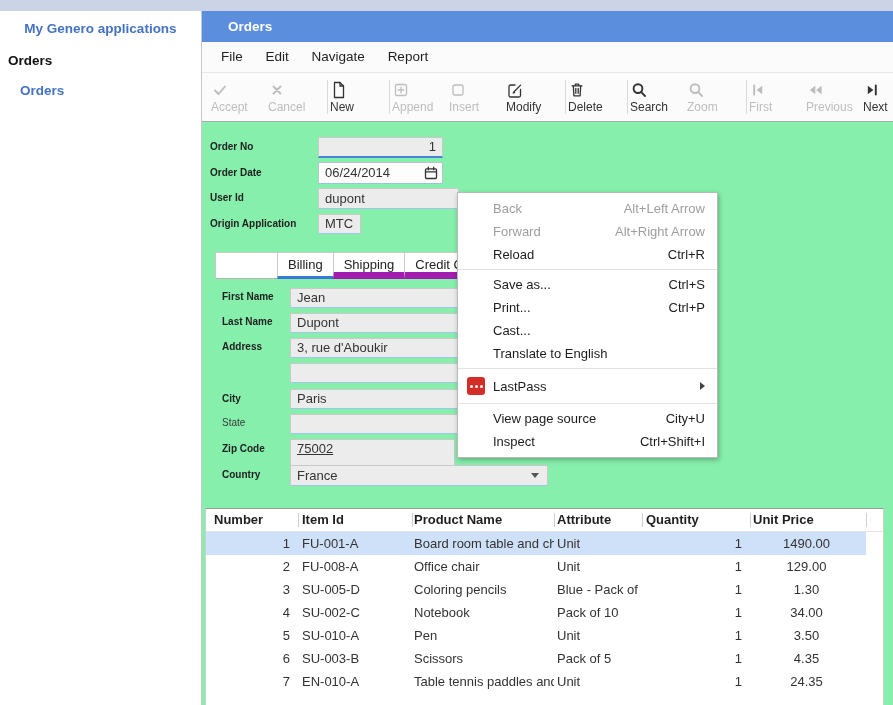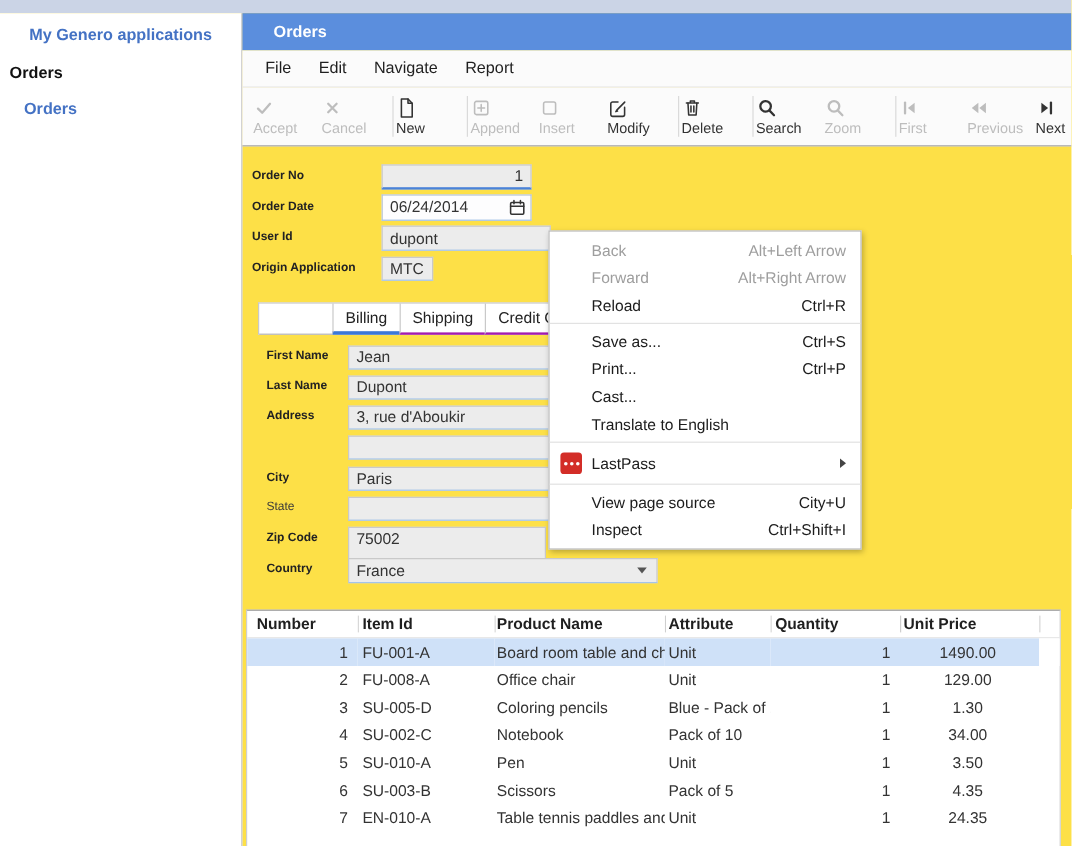--- a/index.html
+++ b/index.html
@@ -1,19 +1,19 @@
 <!DOCTYPE html>
 <html><head>
 <meta charset="utf-8">
 <style>
   html,body { margin:0; padding:0; background:#ffffff; }
   #app {
     position:relative; width:893px; height:705px; overflow:hidden;
     font-family:"Liberation Sans","DejaVu Sans",sans-serif;
-    background:#fde047; color:#1f1f1f;
+    background:#86efac; color:#1f1f1f;
   }
   
   .top-strip { position:absolute; left:0; top:0; width:893px; height:11px; background:#cbd4e6; }
 
   
   .sidebar { position:absolute; left:0; top:11px; width:201px; height:694px; background:#fff; border-right:1px solid #c8c8c8; }
   .sb-header { position:absolute; top:10px; left:0; width:100%; text-align:center; color:#4472c4; font-weight:bold; font-size:13.5px; }
   .sb-group  { position:absolute; top:42px; left:8px;  font-weight:bold; font-size:13.5px; color:#111; }
   .sb-link   { position:absolute; top:72px; left:20px; font-weight:bold; font-size:13.5px; color:#4472c4; cursor:pointer; }
 
@@ -36,21 +36,21 @@
   .gfield.focused { border-bottom:2px solid #4a82d8; text-align:right; }
   .dfield { position:absolute; box-sizing:border-box; background:#fdfdfe; border:1px solid #b7c3d3; border-bottom:1px solid #9fbfe5; font-size:13px; color:#333; line-height:20px; padding:0 4px 0 6px; display:flex; align-items:center; }
   .dfield .dval { flex:1; }
   .combo { display:flex; align-items:center; }
   .combo .cval { flex:1; }
   .combo .arrow { width:0; height:0; border-left:4px solid transparent; border-right:4px solid transparent; border-top:5px solid #555; margin-right:2px; }
 
   
   .tabstrip { position:absolute; left:215px; top:252px; width:338px; height:27px; display:flex; border-top:1px solid #c9c9c9; border-left:1px solid #c9c9c9; box-sizing:border-box; font-size:13px; background:#fff; }
   .tab-lead { flex:0 0 61px; border-bottom:1px solid #b3b3b3; box-sizing:border-box; }
-  .tab { padding:0 10px; line-height:24px; border-left:1px solid #c9c9c9; border-bottom:2px solid #a21caf; box-sizing:border-box; cursor:pointer; color:#222; }
+  .tab { padding:0 10px; line-height:24px; border-left:1px solid #c9c9c9; border-bottom:7px solid #a21caf; box-sizing:border-box; cursor:pointer; color:#222; }
   .tab.active { border-bottom:3px solid #3c78d8; }
   .tab-tail { flex:1; border-left:1px solid #c9c9c9; border-bottom:1px solid #b3b3b3; box-sizing:border-box; }
 
   
   .dtable { position:absolute; left:205px; top:508px; width:677px; height:197px; border-top:1px solid #9a9a9a; border-left:1px solid #cfcfcf; border-right:1px solid #cfcfcf; box-sizing:content-box; background:#fff; font-size:13px; }
   .thead { display:flex; height:23px; border-bottom:1px solid #e3e3e3; box-sizing:border-box; font-weight:bold; }
   .th { position:relative; line-height:22px; white-space:nowrap; overflow:hidden; box-sizing:border-box; }
   .th + .th::before { content:""; position:absolute; left:0; top:4px; width:1px; height:14px; background:#cfcfcf; }
   .trow { display:flex; height:23px; cursor:default; }
   .td { line-height:23px; white-space:nowrap; overflow:hidden; box-sizing:border-box; color:#333; }
@@ -235,21 +235,21 @@
 
   <div class="gfield" style="left:290px; top:363px; width:258px; height:20px;"></div>
 
   <span class="flabel" style="left:222px; top:393px;">City</span>
   <div class="gfield" style="left:290px; top:389px; width:258px; height:20px;">Paris</div>
 
   <span class="flabel normal" style="left:222px; top:417px;">State</span>
   <div class="gfield" style="left:290px; top:414px; width:258px; height:20px;"></div>
 
   <span class="flabel" style="left:222px; top:443px;">Zip Code</span>
-  <div class="gfield" style="left:290px; top:439px; width:165px; height:38px;">75002</div>
+  <div class="gfield" style="left:290px; top:439px; width:165px; height:38px;text-decoration:underline;">75002</div>
 
   <span class="flabel" style="left:222px; top:469px;">Country</span>
   <div class="gfield combo" style="left:290px; top:465px; width:258px; height:21px;">
     <span class="cval">France</span>
     <span class="arrow"></span>
   </div>
 
   <div class="dtable">
     <div class="thead">
       <div class="th c0">Number</div>

